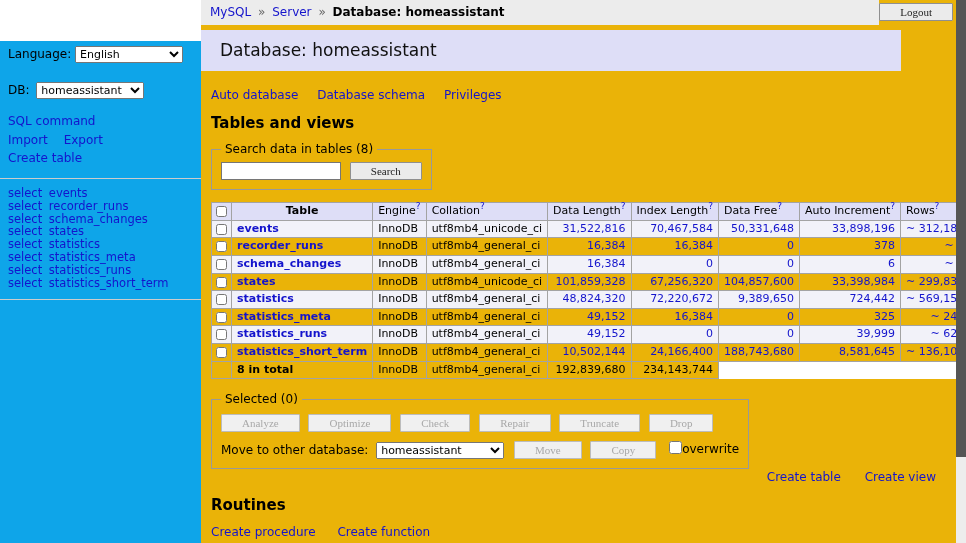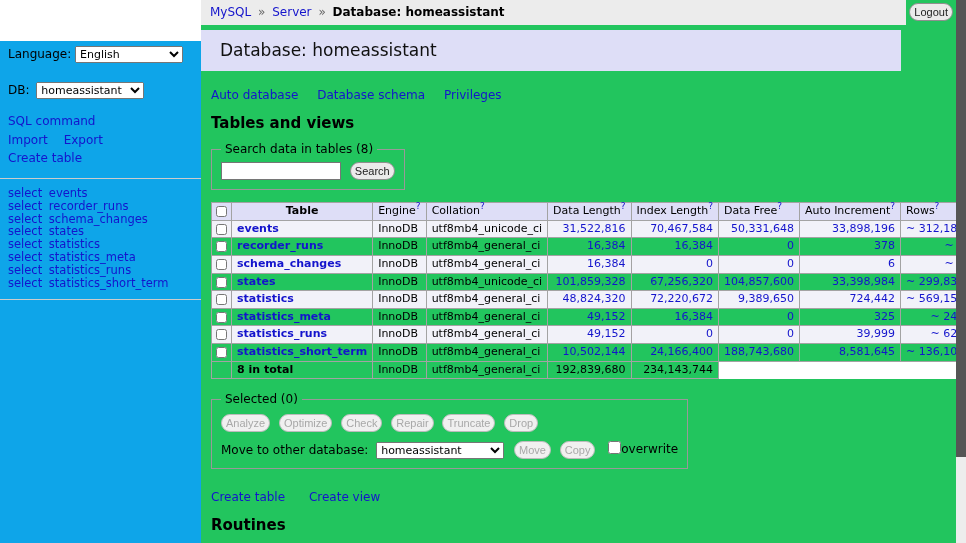--- a/index.html
+++ b/index.html
@@ -1,40 +1,40 @@
 <!DOCTYPE html>
 <html><head>
 <meta charset="utf-8">
 <style>
 * { box-sizing: border-box; margin: 0; padding: 0; }
 html, body { width: 966px; height: 543px; overflow: hidden; }
 body { font-family: "DejaVu Sans", "Liberation Sans", sans-serif; font-size: 12px; color: #000; background: #fff; }
 a { color: #1414cc; text-decoration: none; cursor: pointer; }
-button { font-family: Liberation Sans, sans-serif; font-size: 11px; color: #222; background: #ebebeb; border: 1px solid #8f8f8f; border-radius: 9px; padding: 2px 4px; }
+button { font-family: Liberation Serif, serif; font-size: 11px; color: #222; background: #ebebeb; border: 1px solid #8f8f8f; border-radius: 1px; padding: 2px 20px; }
 button:disabled { color: #a8a8a8; border-color: #bcbcbc; background: #f0f0f0; }
 select { font-family: inherit; font-size: 11px; }
 .screen { position: relative; width: 966px; height: 543px; }
 
 
 .sidebar { position: absolute; left: 0; top: 7px; width: 201px; height: 100%; background: #0ea5e9; margin-top: 34px; }
 .lang-row { padding: 5px 8px 6px; font-size: 12px; }
 .lang-row select { width: 108px; }
 .logo { background: #f0f0f0; padding: 7px 10px 8px; font-size: 19px; font-style: italic; font-weight: normal; color: #8a8a8a; }
 .logo .ver { font-size: 11px; margin-left: 3px; color: #8a8a8a; }
 .db-row { padding: 13px 8px 4px; }
 .db-row select { width: 108px; margin-left: 3px; }
 .menu-links { padding: 9px 8px 10px; width: 165px; line-height: 1.55; }
 .menu-links a { margin-right: 12px; white-space: nowrap; }
 .sidebar hr { border: none; border-top: 1px solid #ccc; }
 .table-link-list { list-style: none; padding: 8px 8px 9px; font-size: 11.5px; }
 .table-link-list li { line-height: 1.12; white-space: nowrap; }
 .table-link-list a { margin-right: 3px; }
 
 
-.main { position: absolute; left: 201px; top: 0; right: 10px; bottom: 0; background: #22c55e; }
+.main { position: absolute; left: 201px; top: 0; right: 10px; bottom: 0; background: #eab308; }
 .topbar { display: flex; align-items: flex-start; }
 .breadcrumb { width: 705px; background: #ececec; padding: 5px 9px 6px; }
 .breadcrumb .sep { color: #666; margin: 0 3px; }
 .logout-wrap { margin-left: auto; padding: 3px 3px 0 0; }
 .page-title { margin-top: 5px; width: 700px; background: #dedef7; font-size: 17px; font-weight: normal; color: #101010; padding: 10px 0 11px 19px; }
 .content { padding-left: 10px; }
 .action-links { margin-top: 17px; }
 .action-links a { margin-right: 15px; }
 h3 { font-size: 15px; font-weight: bold; margin: 12px 0 0; }
 fieldset { width: fit-content; border: 1px solid #999; padding: 6px 9px 9px; }
@@ -61,21 +61,21 @@
 .tables-table .total-num { color: #000; }
 .tables-table td.noborder { border: none; background: #fff; }
 
 .selected-fs { margin-top: 13px; }
 .fs-row { margin-top: 2px; }
 .fs-row + .fs-row { margin-top: 9px; }
 .fs-row button { margin-right: 5px; }
 .move-select { width: 128px; margin: 0 6px 0 4px; }
 .overwrite-wrap { margin-left: 4px; }
 .overwrite-wrap label { vertical-align: 1px; }
-.create-links { margin-top: 21px; }
+.create-links { margin-top: 1px; text-align: right; }
 .create-links a { margin-right: 20px; }
 .routine-links { margin-top: 11px; }
 .routine-links a { margin-right: 18px; }
 
 
 .scrollbar { position: absolute; right: 0; top: 0; width: 10px; height: 100%; background: #ededed; }
 .scroll-thumb { position: absolute; left: 0; top: 0; width: 10px; height: 457px; background: #555; }
 </style>
 </head>
 <body>

